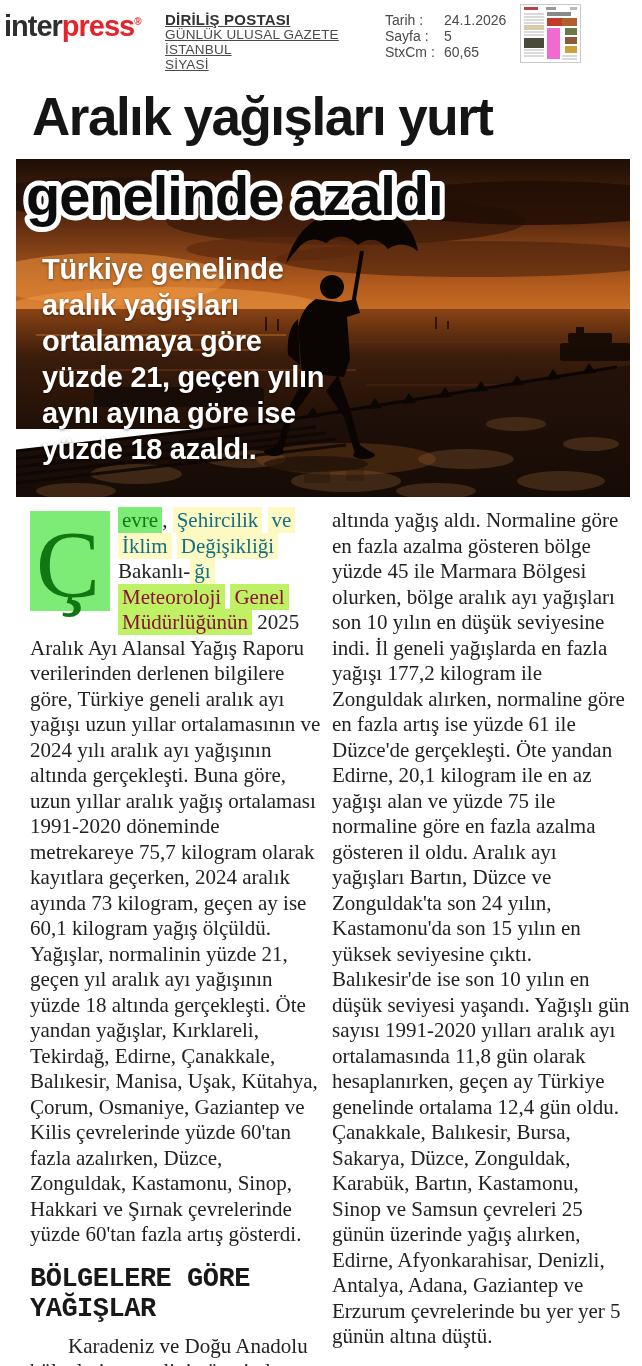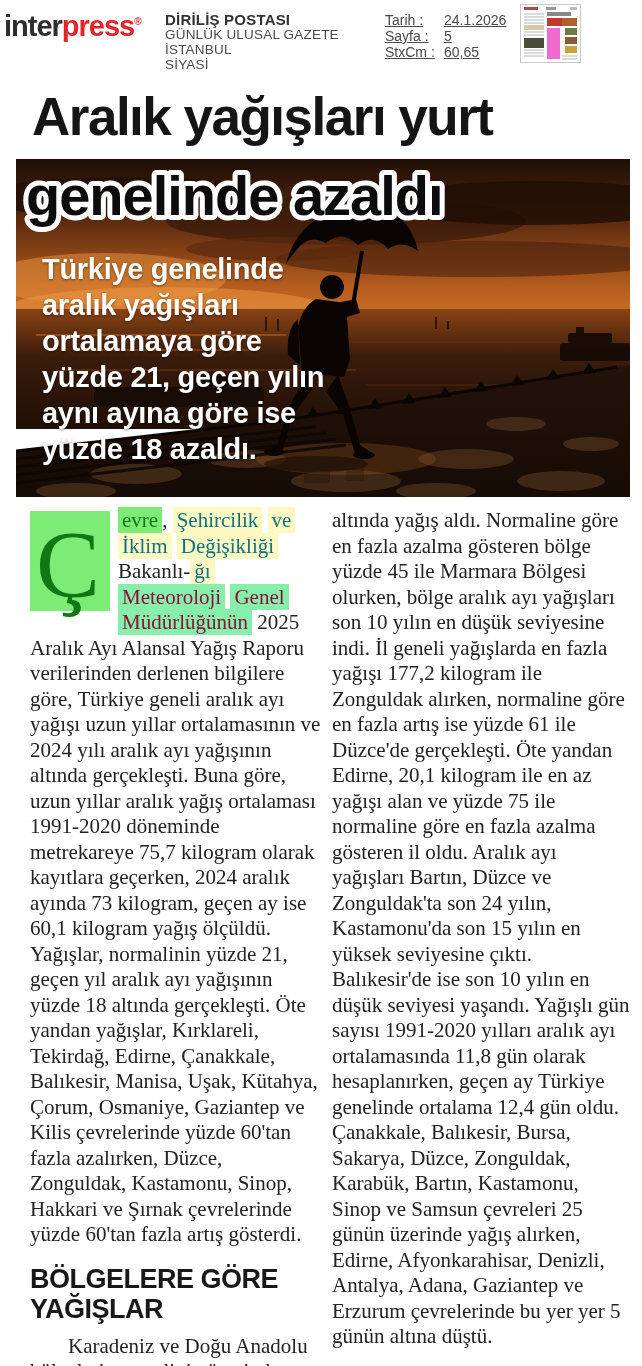--- a/index.html
+++ b/index.html
@@ -13,25 +13,25 @@
     overflow: hidden;
     border-radius: 16px;
   }
 
   
   .logo { position: absolute; left: 4px; top: 10px; font-size: 29px; font-weight: bold; letter-spacing: -1px; }
   .logo .p1 { color: #2e2e2e; }
   .logo .p2 { color: #e3242b; }
   .logo .reg { color: #e3242b; font-size: 10px; vertical-align: super; font-weight: bold; }
 
-  .pub { position: absolute; left: 165px; top: 12px; color: #4a4a4a; line-height: 15px; }
+  .pub { position: absolute; left: 165px; top: 12px; color: #4a4a4a; line-height: 15px; text-decoration: underline; }
   .pub .name { font-size: 15px; font-weight: bold; color: #333; letter-spacing: 0.2px; }
   .pub .row { font-size: 13.5px; letter-spacing: 0.2px; }
 
-  .meta { position: absolute; left: 385px; top: 12px; color: #4a4a4a; font-size: 14px; line-height: 16px; text-decoration: underline; }
+  .meta { position: absolute; left: 385px; top: 12px; color: #4a4a4a; font-size: 14px; line-height: 16px; }
   .meta .mrow { display: flex; }
   .meta .mlabel { width: 55px; }
   .meta .mvalue { padding-left: 4px; }
 
   .thumb { position: absolute; left: 520px; top: 4px; width: 61px; height: 59px; }
 
   
   .headline1 {
     position: absolute; left: 32px; top: 86px;
     font-size: 53px; font-weight: bold; color: #151515;
@@ -63,24 +63,24 @@
     background: #7dec76;
     color: #117713;
     font-family: "Liberation Serif", serif;
     font-size: 96px; line-height: 80px;
     padding: 14px 10px 6px 6px;
     margin: 3px 8px 2px 0;
   }
   .hl { padding: 1px 4px; }
   .hl-green   { background: #7dec76; color: #117713; }
   .hl-cyan    { background: #fef9c3; color: #0f7086; }
-  .hl-magenta { background: #86efac; color: #8c1038; }
+  .hl-magenta { background: #bef264; color: #8c1038; }
 
   .subheading {
-    font-family: Liberation Sans, sans-serif;
+    font-family: Liberation Mono, monospace;
     font-size: 27px; font-weight: bold; color: #181818;
     line-height: 30px; letter-spacing: -0.5px;
     margin-top: 16px; margin-bottom: 10px;
   }
   .indent { text-indent: 38px; }
 </style>
 </head>
 <body>
 
 <div class="page">

